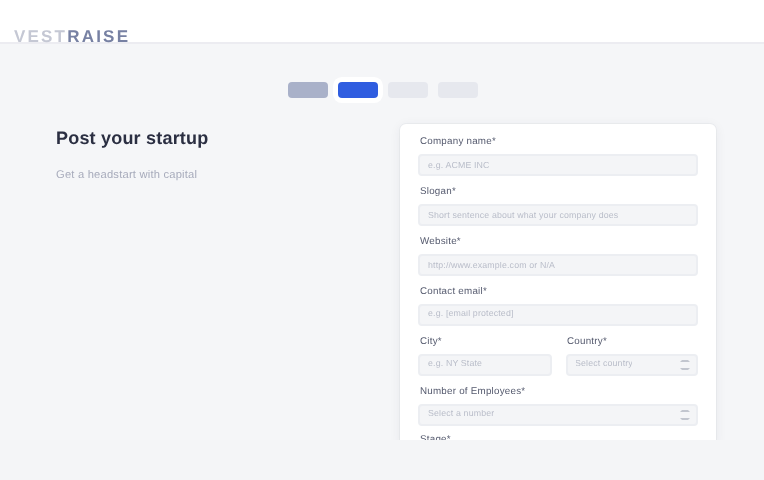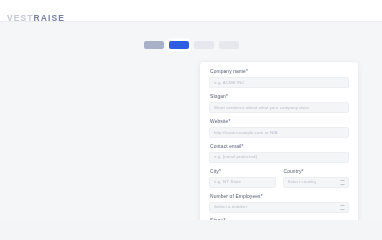--- a/index.html
+++ b/index.html
@@ -184,20 +184,24 @@
     <div class="logo"><span class="lw-a">VEST</span><span class="lw-b">RAISE</span></div>
   </div>
 
   <div class="stepper">
     <div class="step done"></div>
     <div class="step active"></div>
     <div class="step"></div>
     <div class="step"></div>
   </div>
 
+  <div class="leftcol">
+    <h1 class="page-title">Post your startup</h1>
+    <p class="page-sub">Get a headstart with capital</p>
+  </div>
 
   <div class="card">
 
     <div class="field">
       <label class="field-label">Company name*</label>
       <div class="input">
         <span class="ph">e.g. ACME INC</span>
       </div>
     </div>
 

